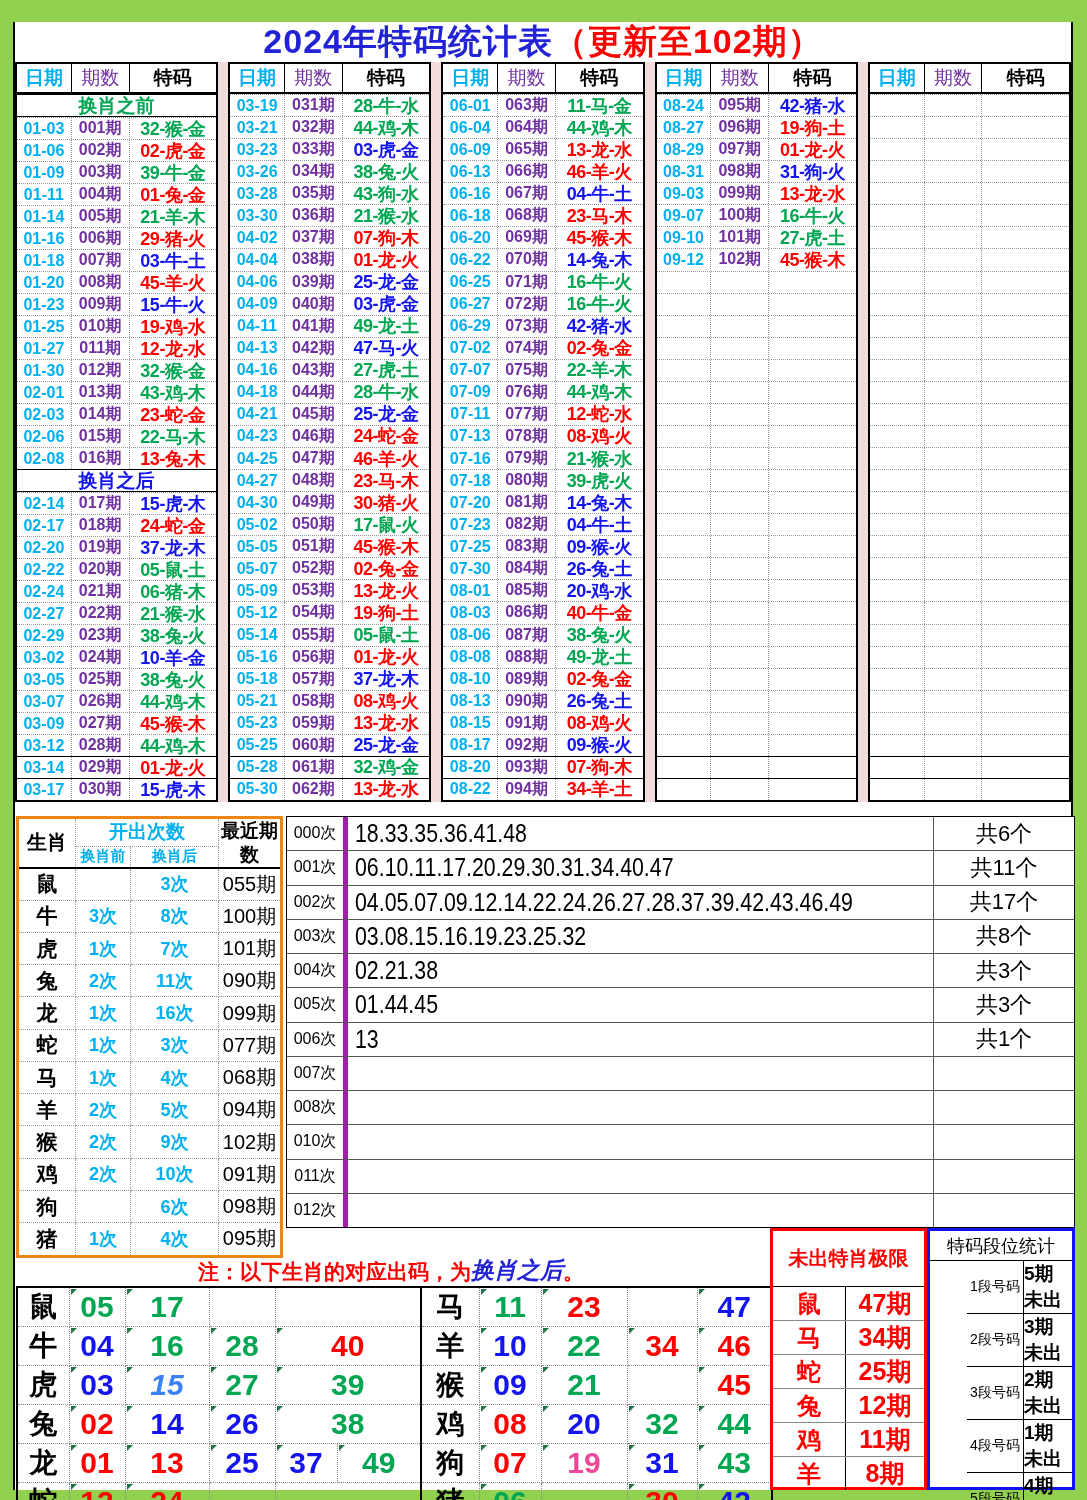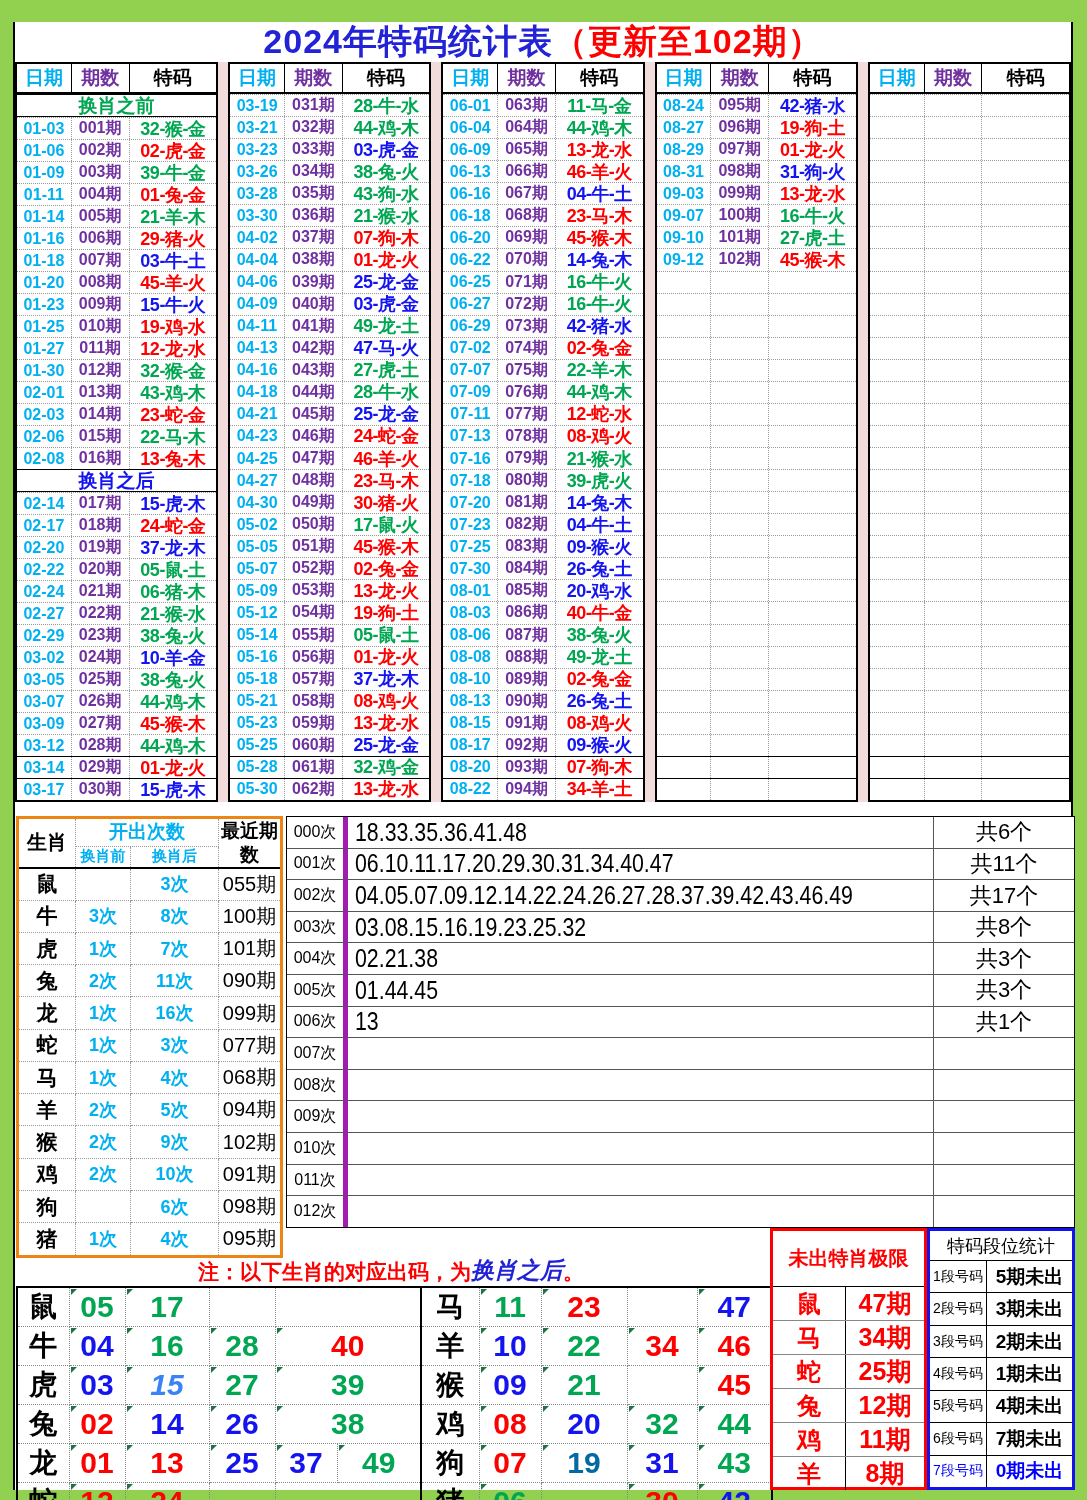--- a/index.html
+++ b/index.html
@@ -27,21 +27,21 @@
   .mrow.solid{border-top:1px solid #000;}
   .mrow.labelrow{border-top:1px solid #000;border-bottom:1px solid #000;}
   .mhead{flex:0 0 28px;border-bottom:2px solid #000;}
   .mcell{display:flex;align-items:center;justify-content:center;box-sizing:border-box;overflow:hidden;}
   .mcell+.mcell{border-left:1px dotted #999;}
   .mhead .mcell+.mcell{border-left:1px solid #000;}
   .cdate{width:27%;color:#00b0f0;font-weight:700;font-size:16px;}
   .cperiod{width:29%;color:#7030a0;font-weight:700;font-size:16px;}
   .ccode{width:44%;font-weight:700;font-size:18px;letter-spacing:-0.5px;}
   .hdate{width:27%;color:#00b0f0;font-weight:700;font-size:19px;}
-  .hperiod{width:29%;color:#7030a0;font-weight:700;font-size:19px;}
+  .hperiod{width:29%;color:#7030a0;font-weight:400;font-size:19px;}
   .hcode{width:44%;color:#000;font-weight:700;font-size:19px;}
   .mlabel{width:100%;display:flex;align-items:center;justify-content:center;
           font-size:19px;font-weight:700;}
   
   #zstats{position:absolute;left:1px;top:794px;width:243px;height:440px;}
   table.zs{width:100%;height:100%;border-collapse:collapse;table-layout:fixed;
            border:3px solid #ed8413;}
   .zs th,.zs td{border:1px dotted #999;text-align:center;padding:0;overflow:hidden;}
   .zs thead th{border-bottom:1px dotted #999;}
   .zs tbody tr:first-child td{border-top:2px solid #000;}
@@ -84,21 +84,21 @@
   .limrow{flex:1;display:flex;min-height:0;}
   .limrow+.limrow{border-top:1px solid #888;}
   .lz{width:72px;flex:0 0 72px;border-right:1px solid #000;display:flex;align-items:center;justify-content:center;
       font-size:24px;font-weight:700;color:#fe0000;}
   .lp{flex:1;display:flex;align-items:center;justify-content:center;font-size:25px;font-weight:700;color:#fe0000;}
   
   #segment{position:absolute;left:912px;top:1206px;width:148px;height:262px;
          border:3px solid #1212ee;box-sizing:border-box;background:#fff;display:flex;flex-direction:column;}
   .seg-title{flex:0 0 29px;display:flex;align-items:center;justify-content:center;
          font-size:18px;color:#000;border-bottom:1px solid #000;}
-  .srow{flex:1;display:flex;min-height:0;}
+  .srow{flex:1;display:flex;min-height:0;margin-left:37px;}
   .srow+.srow{border-top:1px solid #000;}
   .slabel{width:56px;flex:0 0 56px;border-right:1px solid #000;display:flex;align-items:center;justify-content:center;font-size:14px;color:#000;}
   .sval{flex:1;display:flex;align-items:center;justify-content:center;font-size:19px;font-weight:700;color:#000;}
   .srow.hl .slabel,.srow.hl .sval{color:#0000fe;}
 </style>
 </head>
 <body>
 
 <div class="content">
 
@@ -1095,27 +1095,20 @@
         <div class="fcount"></div>
       </div>
       <div class="frow">
         <div class="flabel">008次</div>
         <div class="fnums">
           <span></span>
         </div>
         <div class="fcount"></div>
       </div>
       <div class="frow">
-        <div class="flabel">009次</div>
-        <div class="fnums">
-          <span></span>
-        </div>
-        <div class="fcount"></div>
-      </div>
-      <div class="frow">
         <div class="flabel">010次</div>
         <div class="fnums">
           <span></span>
         </div>
         <div class="fcount"></div>
       </div>
       <div class="frow">
         <div class="flabel">011次</div>
         <div class="fnums">
           <span></span>
@@ -1229,21 +1222,21 @@
           <tr>
             <td class="z">鸡</td>
             <td class="num tri" style="color: rgb(254, 0, 0);">08</td>
             <td class="num tri" style="color: rgb(20, 20, 240);">20</td>
             <td class="num tri" style="color: rgb(0, 166, 81);">32</td>
             <td class="num tri" style="color: rgb(0, 166, 81);">44</td>
           </tr>
           <tr>
             <td class="z">狗</td>
             <td class="num tri" style="color: rgb(254, 0, 0);">07</td>
-            <td class="num tri" style="color: #0369a1;">19</td>
+            <td class="num tri" style="color: #ec4899;">19</td>
             <td class="num tri" style="color: rgb(20, 20, 240);">31</td>
             <td class="num tri" style="color: rgb(0, 166, 81);">43</td>
           </tr>
           <tr>
             <td class="z">猪</td>
             <td class="num tri" style="color: rgb(0, 166, 81);">06</td>
             <td class="num"></td>
             <td class="num tri" style="color: rgb(254, 0, 0);">30</td>
             <td class="num tri" style="color: rgb(20, 20, 240);">42</td>
           </tr>

